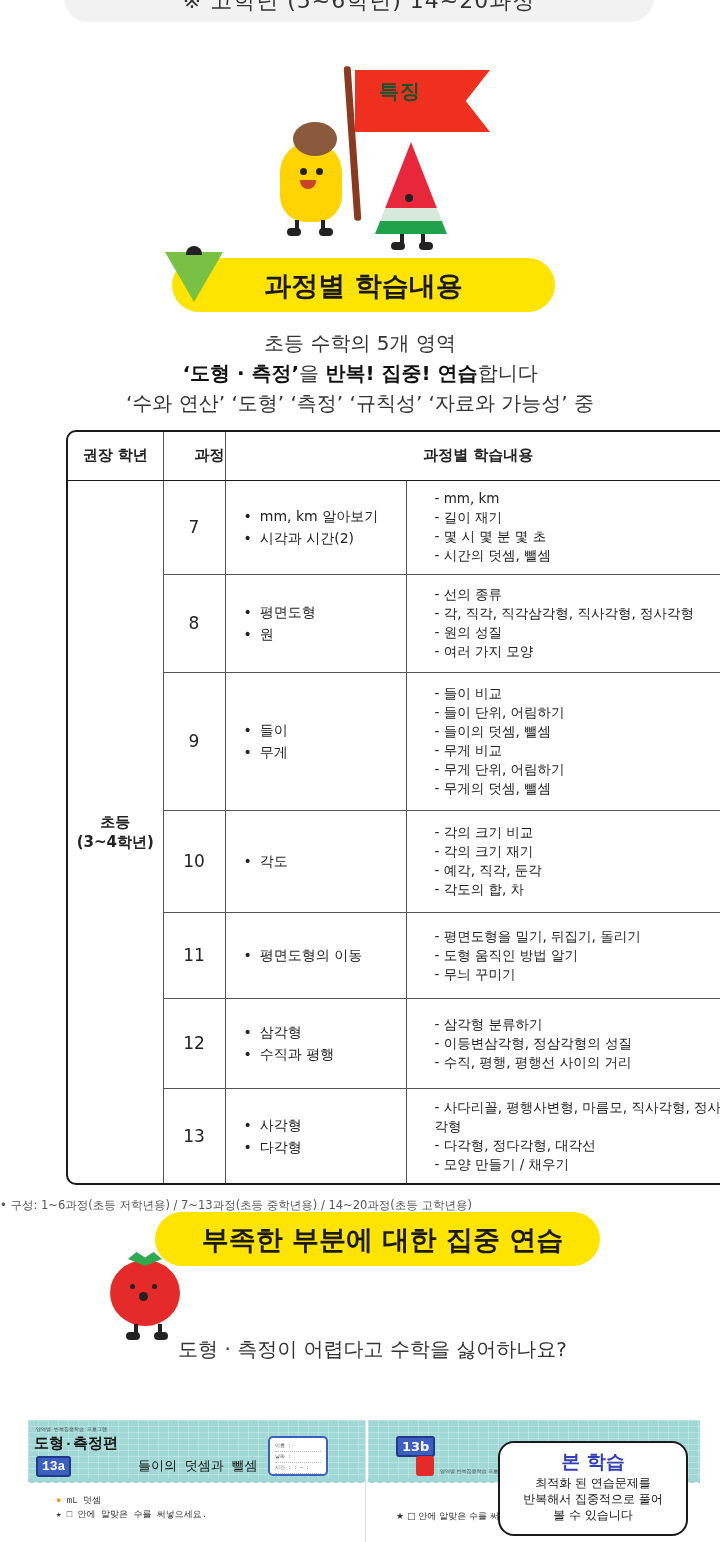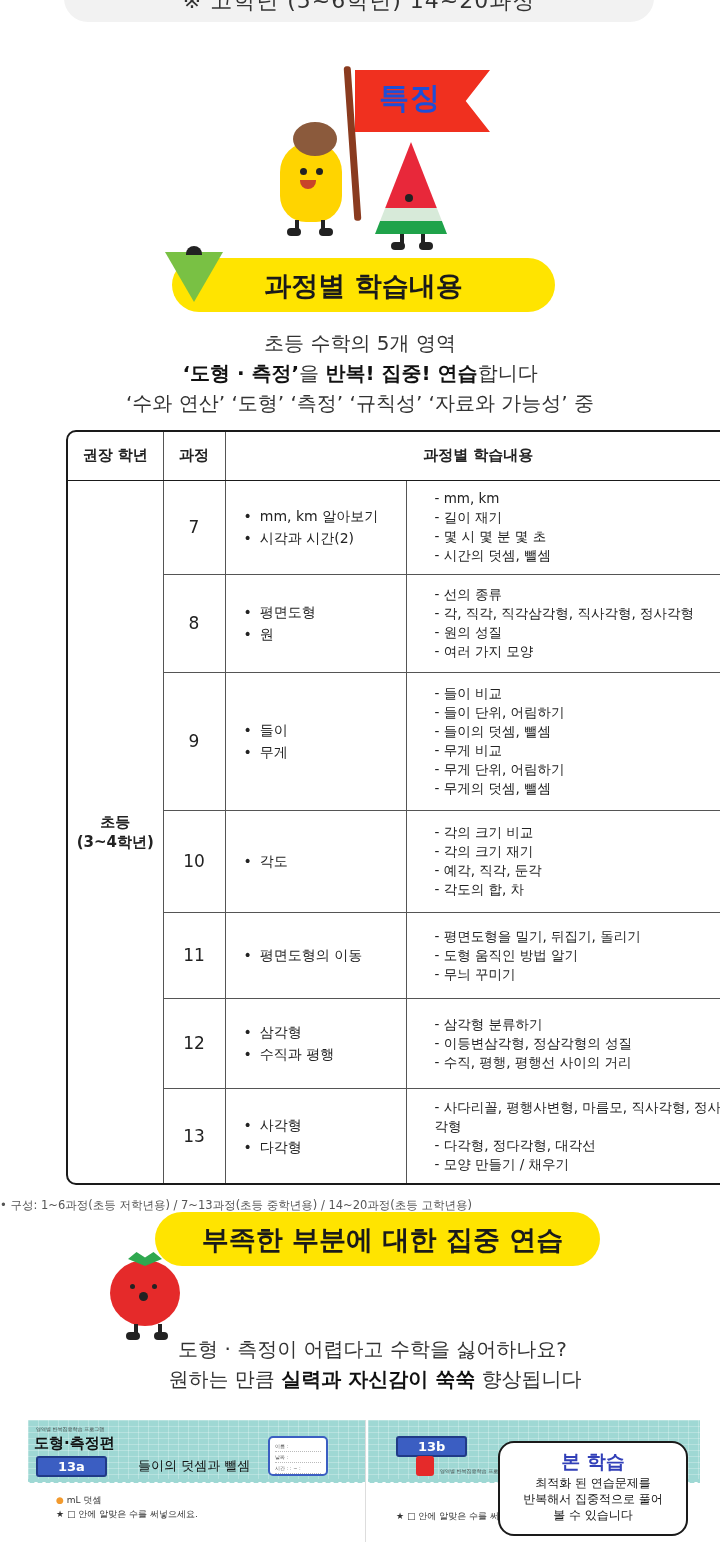--- a/index.html
+++ b/index.html
@@ -7,21 +7,21 @@
   body { font-family: "DejaVu Sans", "Liberation Sans", sans-serif; color: #222; position: relative; }
 
   
   .top-pill { position: absolute; left: 64px; top: -40px; width: 590px; height: 62px; background: #f2f2f2; border-radius: 24px; overflow: hidden; }
   .top-pill span { position: absolute; left: 0; right: 0; top: 26px; text-align: center; font-size: 22px; color: #333; letter-spacing: 1px; }
 
   
   .hero { position: absolute; left: 255px; top: 62px; width: 240px; height: 190px; }
   .pole { position: absolute; left: 94px; top: 4px; width: 7px; height: 155px; background: #8a3b1f; border-radius: 3px; transform: rotate(-4deg); }
   .flag { position: absolute; left: 100px; top: 8px; width: 135px; height: 62px; background: #f0301f; clip-path: polygon(0 0, 100% 0, 82% 50%, 100% 100%, 0 100%); }
-  .flag-text { position: absolute; left: 124px; top: 16px; font-size: 30px; font-weight: bold; color: #1d4ed8; letter-spacing: 1px; }
+  .flag-text { position: absolute; left: 124px; top: 16px; font-size: 20px; font-weight: bold; color: #14532d; letter-spacing: 1px; }
   .yellow-char { position: absolute; left: 25px; top: 80px; width: 62px; height: 80px; background: #ffd400; border-radius: 30px 30px 26px 26px; }
   .cookie { position: absolute; left: 38px; top: 60px; width: 44px; height: 34px; background: #8b5a3c; border-radius: 50%; }
   .eye { position: absolute; width: 7px; height: 7px; background: #222; border-radius: 50%; }
   .mouth { position: absolute; width: 16px; height: 9px; background: #c8442a; border-radius: 0 0 10px 10px; }
   .wm { position: absolute; left: 120px; top: 80px; width: 72px; height: 92px; clip-path: polygon(50% 0, 100% 100%, 0 100%); background: linear-gradient(#e8283a 0 72%, #d7ead9 72% 86%, #1fa34a 86%); }
   .leg { position: absolute; width: 4px; height: 14px; background: #222; }
   .foot { position: absolute; width: 14px; height: 8px; background: #222; border-radius: 4px; }
 
   
   .banner { position: absolute; left: 172px; height: 54px; background: #ffe400; border-radius: 27px; }
@@ -56,30 +56,30 @@
 
   
   .banner2 { top: 1212px; left: 155px; width: 445px; }
   .banner2 .banner-text { top: 10px; padding-left: 10px; }
   .tomato { position: absolute; left: 110px; top: 1260px; width: 70px; height: 66px; background: #e52a2a; border-radius: 50%; }
   .tomato-leaf { position: absolute; left: 128px; top: 1252px; width: 34px; height: 14px; background: #2fa84f; clip-path: polygon(0 50%, 25% 0, 50% 40%, 75% 0, 100% 50%, 50% 100%); }
 
   
   .preview { position: absolute; left: 28px; top: 1420px; width: 672px; height: 122px; overflow: hidden; }
   .page { position: absolute; top: 0; height: 122px; background: #fff; }
-  .page.left { left: 0; width: 338px; border-right: 1px solid #ddd; }
+  .page.left { left: 0; width: 338px; border-right: 1px solid #ddd; font-family: Liberation Mono, monospace; }
   .page.right { left: 340px; width: 332px; }
   .ws-head { position: absolute; left: 0; right: 0; top: 0; height: 62px; background: #9fd8d4;
     background-image: linear-gradient(rgba(255,255,255,.25) 1px, transparent 1px), linear-gradient(90deg, rgba(255,255,255,.25) 1px, transparent 1px);
     background-size: 10px 6px; }
   .ws-head::after { content: ""; position: absolute; left: 0; right: 0; bottom: -3px; height: 6px;
     background: radial-gradient(circle at 4px 0, #9fd8d4 4px, transparent 4.5px); background-size: 8px 6px; }
   .ws-tiny { position: absolute; left: 8px; top: 6px; font-size: 5px; color: #444; }
   .ws-title { position: absolute; left: 6px; top: 14px; font-size: 15px; font-weight: bold; color: #111; }
-  .ws-badge { position: absolute; left: 8px; top: 36px; background: #3b5ec2; color: #fff; font-size: 13px; font-weight: bold; padding: 1px 20px; border: 2px solid #203a87; border-radius: 3px; }
+  .ws-badge { position: absolute; left: 8px; top: 36px; background: #3b5ec2; color: #fff; font-size: 13px; font-weight: bold; padding: 1px 4px; border: 2px solid #203a87; border-radius: 3px; }
   .ws-lesson { position: absolute; left: 110px; top: 37px; font-size: 13px; color: #111; }
   .ws-card { position: absolute; left: 240px; top: 16px; width: 60px; height: 40px; background: #fff; border: 2px solid #3b5ec2; border-radius: 5px; font-size: 5px; color: #555; padding: 3px 5px; }
   .ws-card span { display: block; line-height: 10px; border-bottom: 1px dotted #bbb; }
   .ws-sub { position: absolute; left: 28px; top: 74px; font-size: 9px; color: #333; }
   .ws-inst { position: absolute; left: 28px; top: 88px; font-size: 9px; color: #333; }
   .ws-q { position: absolute; left: 28px; top: 104px; font-size: 10px; color: #222; margin-top: 27px; }
   .ws-q b { color: #e37b1c; font-size: 12px; margin-right: 6px; }
   .box { display: inline-block; width: 32px; height: 12px; border: 1px solid #777; border-radius: 2px; vertical-align: middle; }
   .box.s { width: 14px; }
   .ws-badge.b { left: 28px; top: 16px; }
@@ -127,21 +127,21 @@
   <span class="line">초등 수학의 5개 영역</span>
   <span class="line"><b>‘도형 · 측정’</b><span>을 </span><b>반복! 집중! 연습</b><span>합니다</span></span>
   <span class="line">‘수와 연산’ ‘도형’ ‘측정’ ‘규칙성’ ‘자료와 가능성’ 중</span>
 </div>
 
 <div class="tbl-wrap">
   <table>
     <thead>
       <tr>
         <th style="width:95px;">권장 학년</th>
-        <th style="width:62px;">과정</th>
+        <th style="width:62px;text-align:right;">과정</th>
         <th colspan="2">과정별 학습내용</th>
       </tr>
     </thead>
     <tbody>
       <tr style="height:94px;">
         <td class="grade" rowspan="7">
           <span>초등</span><br>
           <span>(3~4학년)</span>
         </td>
         <td class="num">7</td>
@@ -246,21 +246,20 @@
   <div class="eye" style="left:29px;top:32px;width:9px;height:9px;"></div>
 </div>
 <div class="tomato-leaf"></div>
 <div class="leg" style="position:absolute;left:134px;top:1324px;"></div>
 <div class="leg" style="position:absolute;left:158px;top:1324px;"></div>
 <div class="foot" style="position:absolute;left:126px;top:1332px;"></div>
 <div class="foot" style="position:absolute;left:154px;top:1332px;"></div>
 
 <div class="intro" style="top:1334px;font-size:20px;">
   <span class="line" style="padding-left:25px;">도형 · 측정이 어렵다고 수학을 싫어하나요?</span>
-  <span class="line" style="padding-left:30px;"><span>원하는 만큼 </span><b>실력과 자신감이 쑥쑥</b><span> 향상됩니다</span></span>
 </div>
 
 <div class="preview">
   <div class="page left">
     <div class="ws-head">
       <div class="ws-tiny">영역별 반복집중학습 프로그램</div>
       <div class="ws-title">도형·측정편</div>
       <div class="ws-badge">13a</div>
       <div class="ws-lesson">들이의 덧셈과 뺄셈</div>
       <div class="ws-card">

